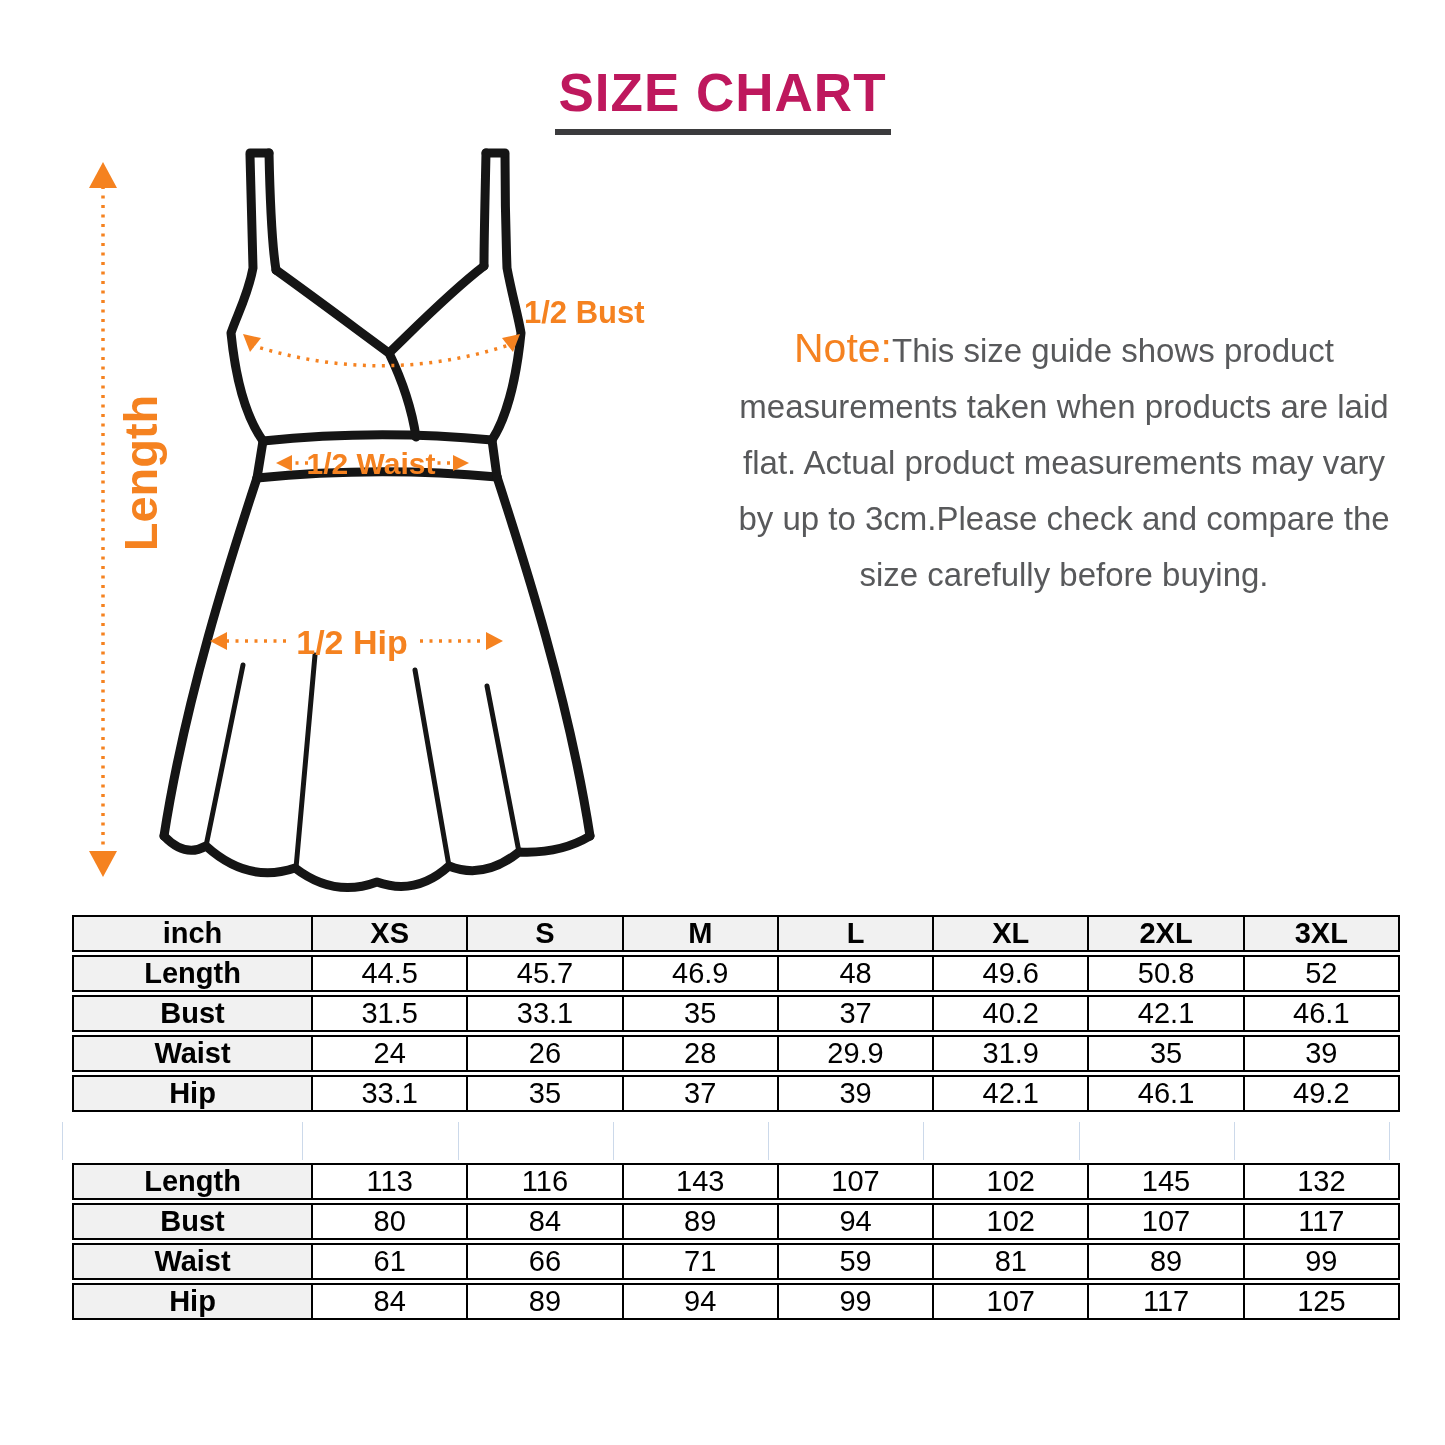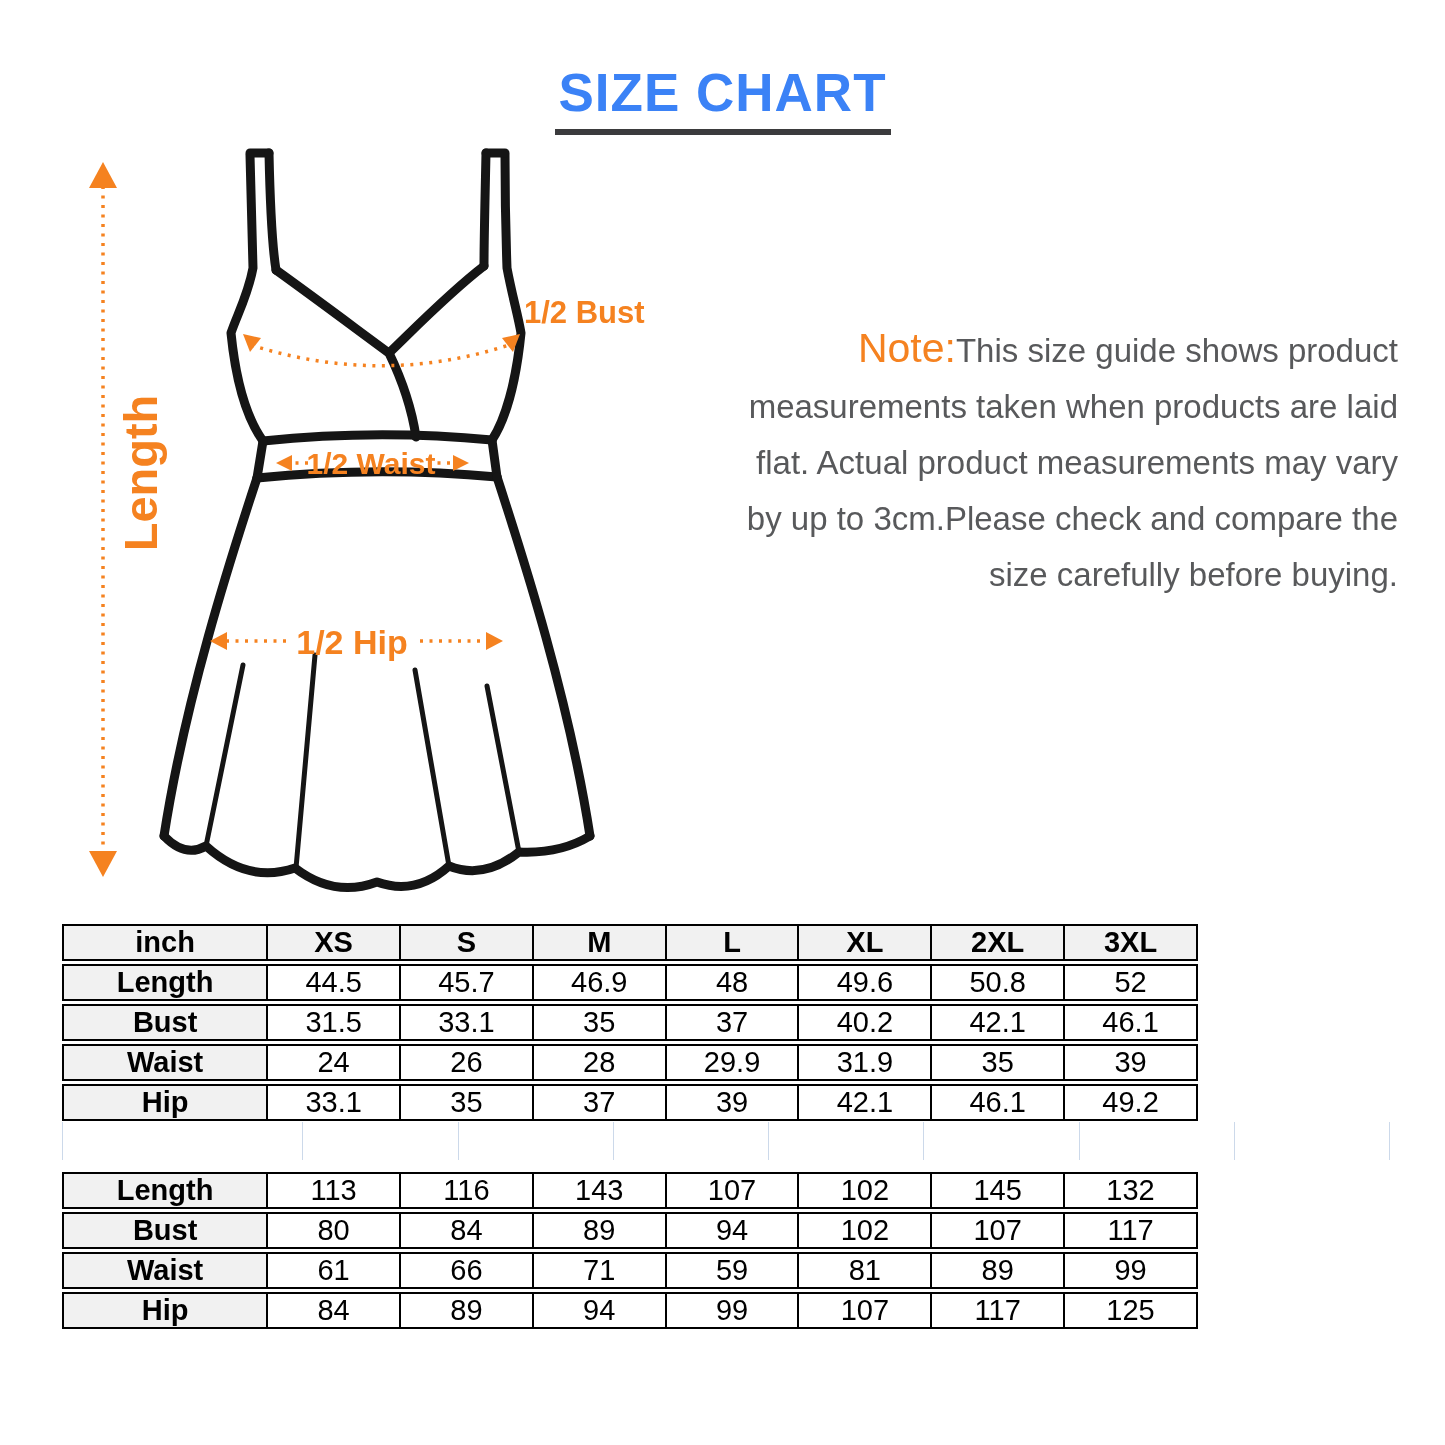--- a/index.html
+++ b/index.html
@@ -2,36 +2,36 @@
 <html><head>
 <meta charset="utf-8">
 <style>
   html,body{margin:0;padding:0;background:#ffffff;}
   body{font-family:"Liberation Sans","DejaVu Sans",sans-serif;}
   .page{position:relative;width:1445px;height:1445px;background:#ffffff;overflow:hidden;}
 
   
   .title{
     position:absolute;top:62px;left:50%;transform:translateX(-50%);
-    font-size:53px;font-weight:700;letter-spacing:1px;color:#3b82f6;
+    font-size:53px;font-weight:700;letter-spacing:1px;color:#be185d;
     border-bottom:6px solid #3b3b3d;padding:0 4px 6px 4px;white-space:nowrap;margin:0;
   }
 
   
   .diagram-svg{position:absolute;left:0;top:0;}
 
   
   .note{
     position:absolute;left:730px;top:320px;width:668px;
-    font-size:33px;line-height:56px;color:#58595b;text-align:right;
+    font-size:33px;line-height:56px;color:#58595b;text-align:center;
   }
   .note-label{color:#f58220;font-size:41px;line-height:56px;}
 
   
-  .size-table-wrap{position:absolute;left:62px;width:1136px;margin-top:9px;}
+  .size-table-wrap{position:absolute;left:72px;width:1328px;}
   .inch-table-wrap{top:912px;}
   .cm-table-wrap{top:1160px;}
   table.size-table{
     width:100%;border-collapse:separate;border-spacing:0 3px;table-layout:fixed;
   }
   table.size-table td{
     height:33px;padding:0;text-align:center;vertical-align:middle;
     font-size:29px;color:#000;background:#ffffff;
     border-top:2px solid #000;border-bottom:2px solid #000;border-right:2px solid #000;
   }

